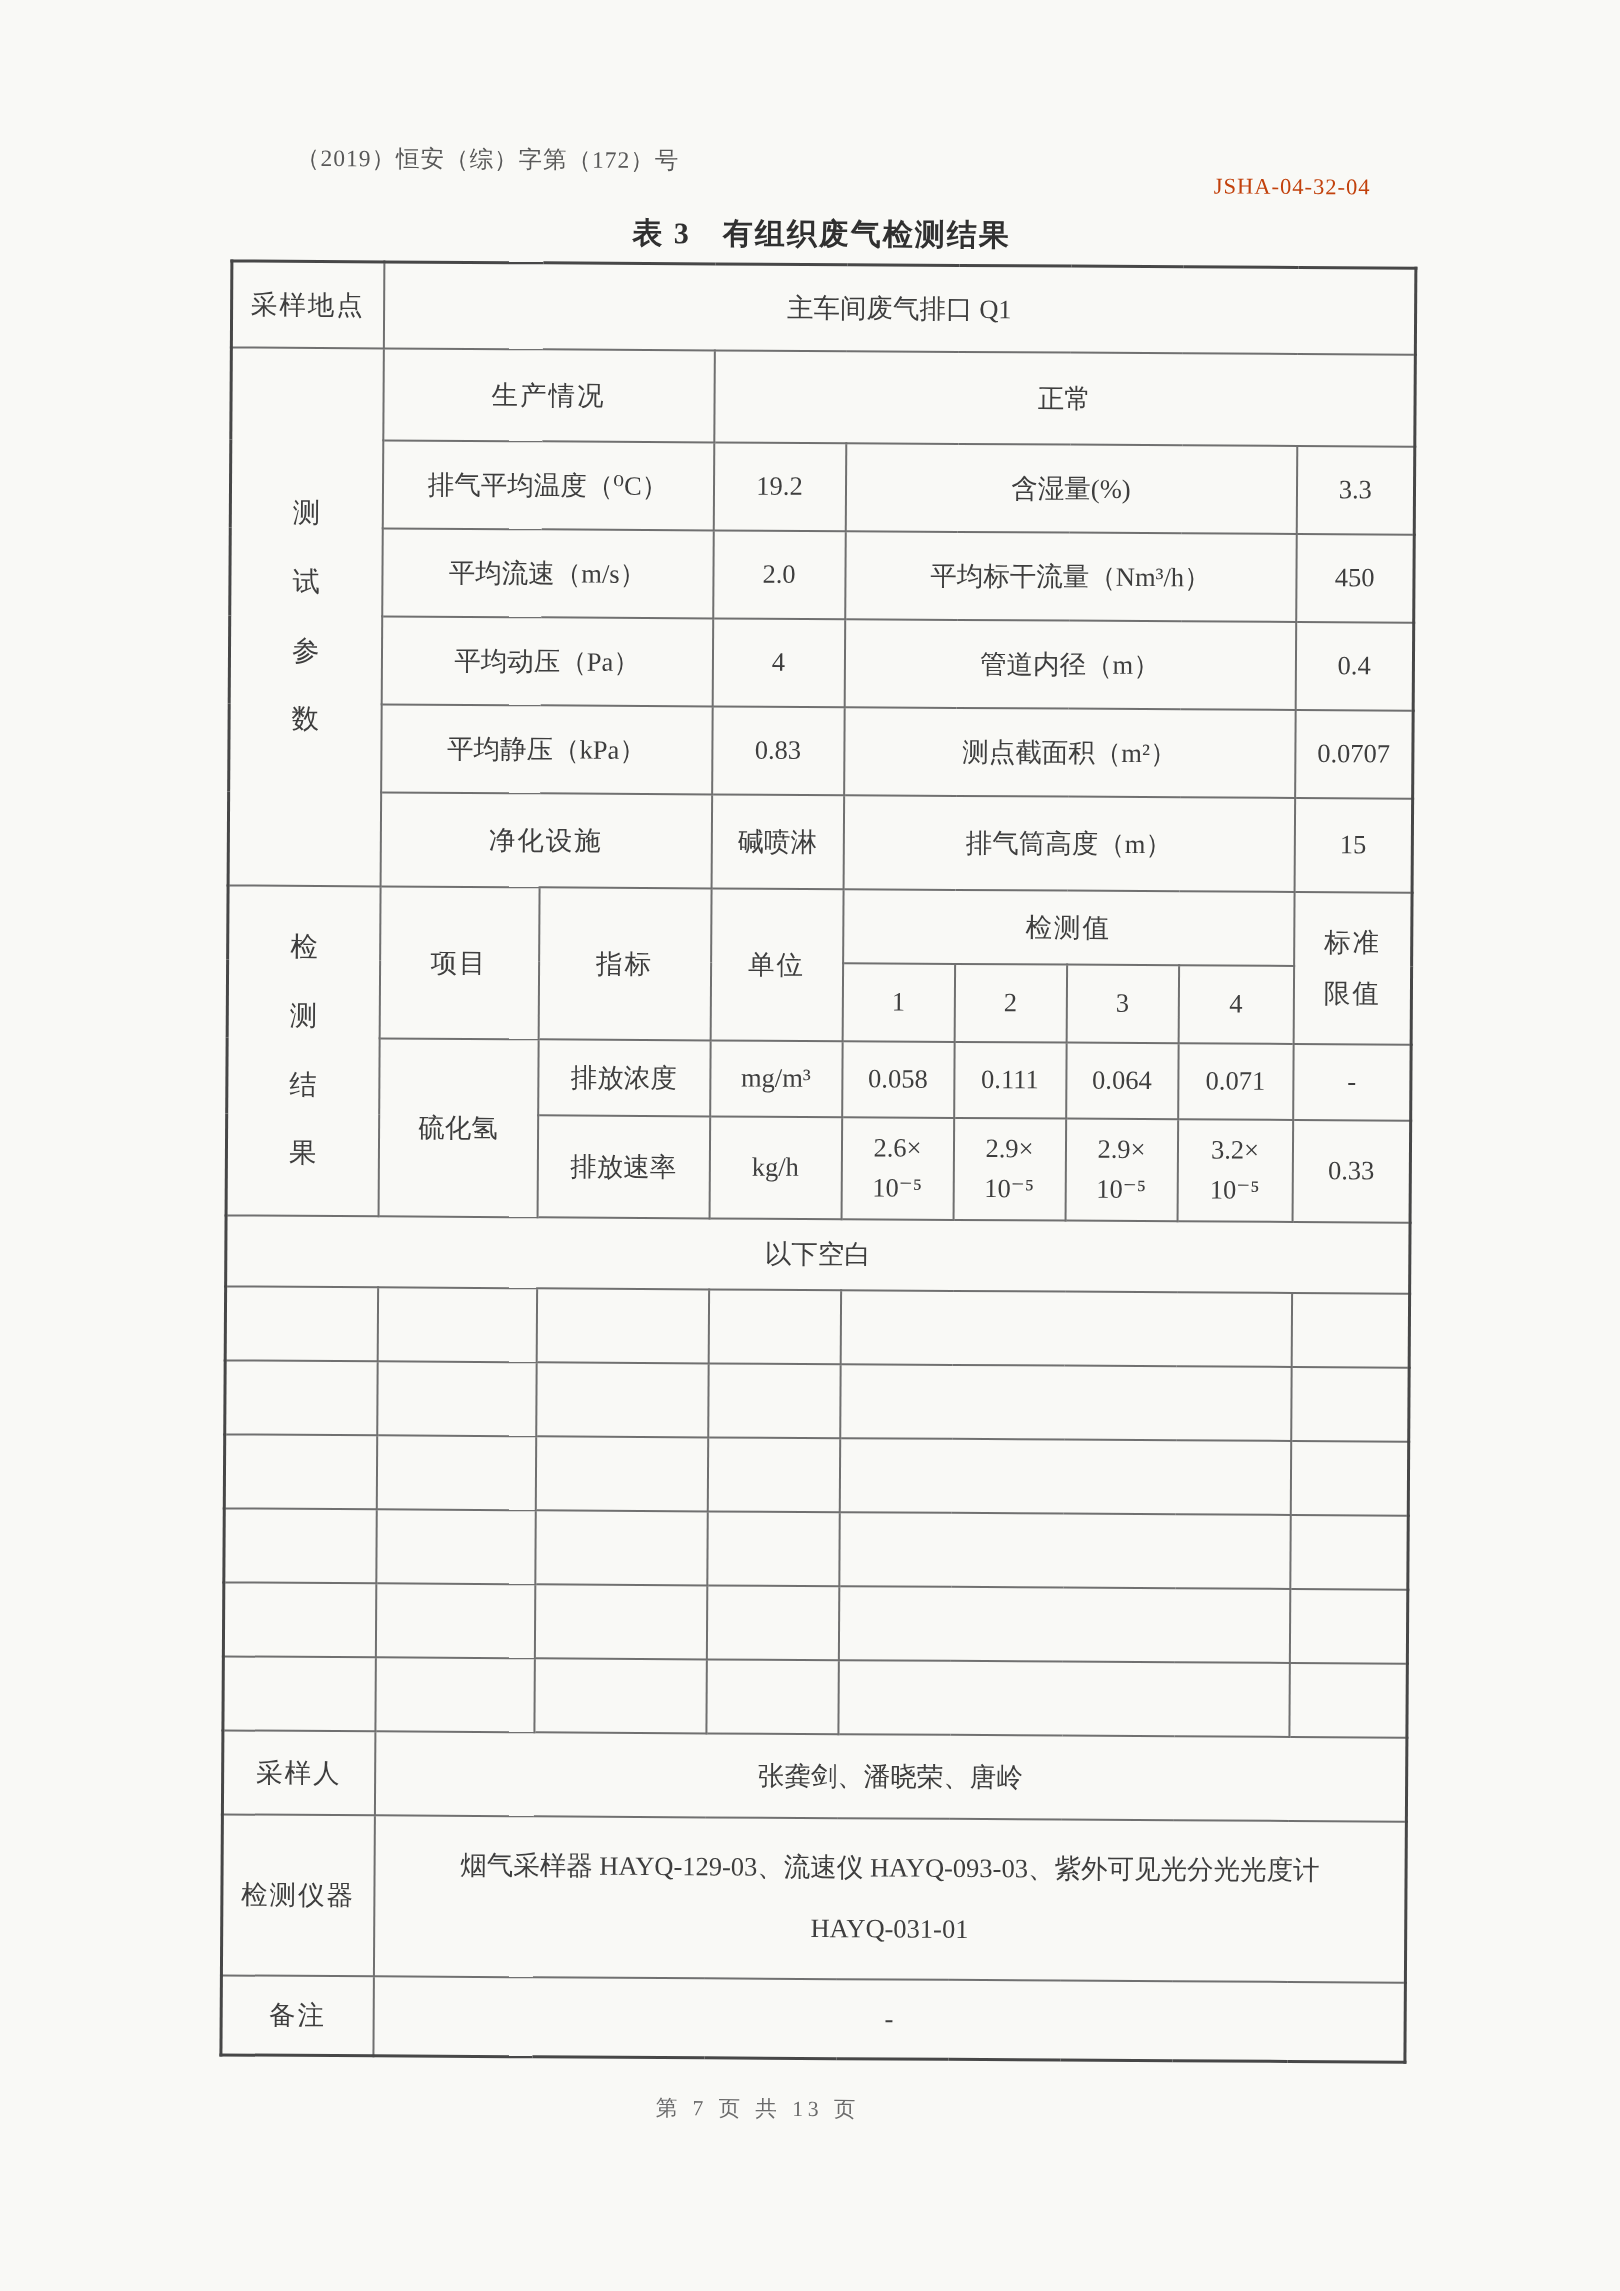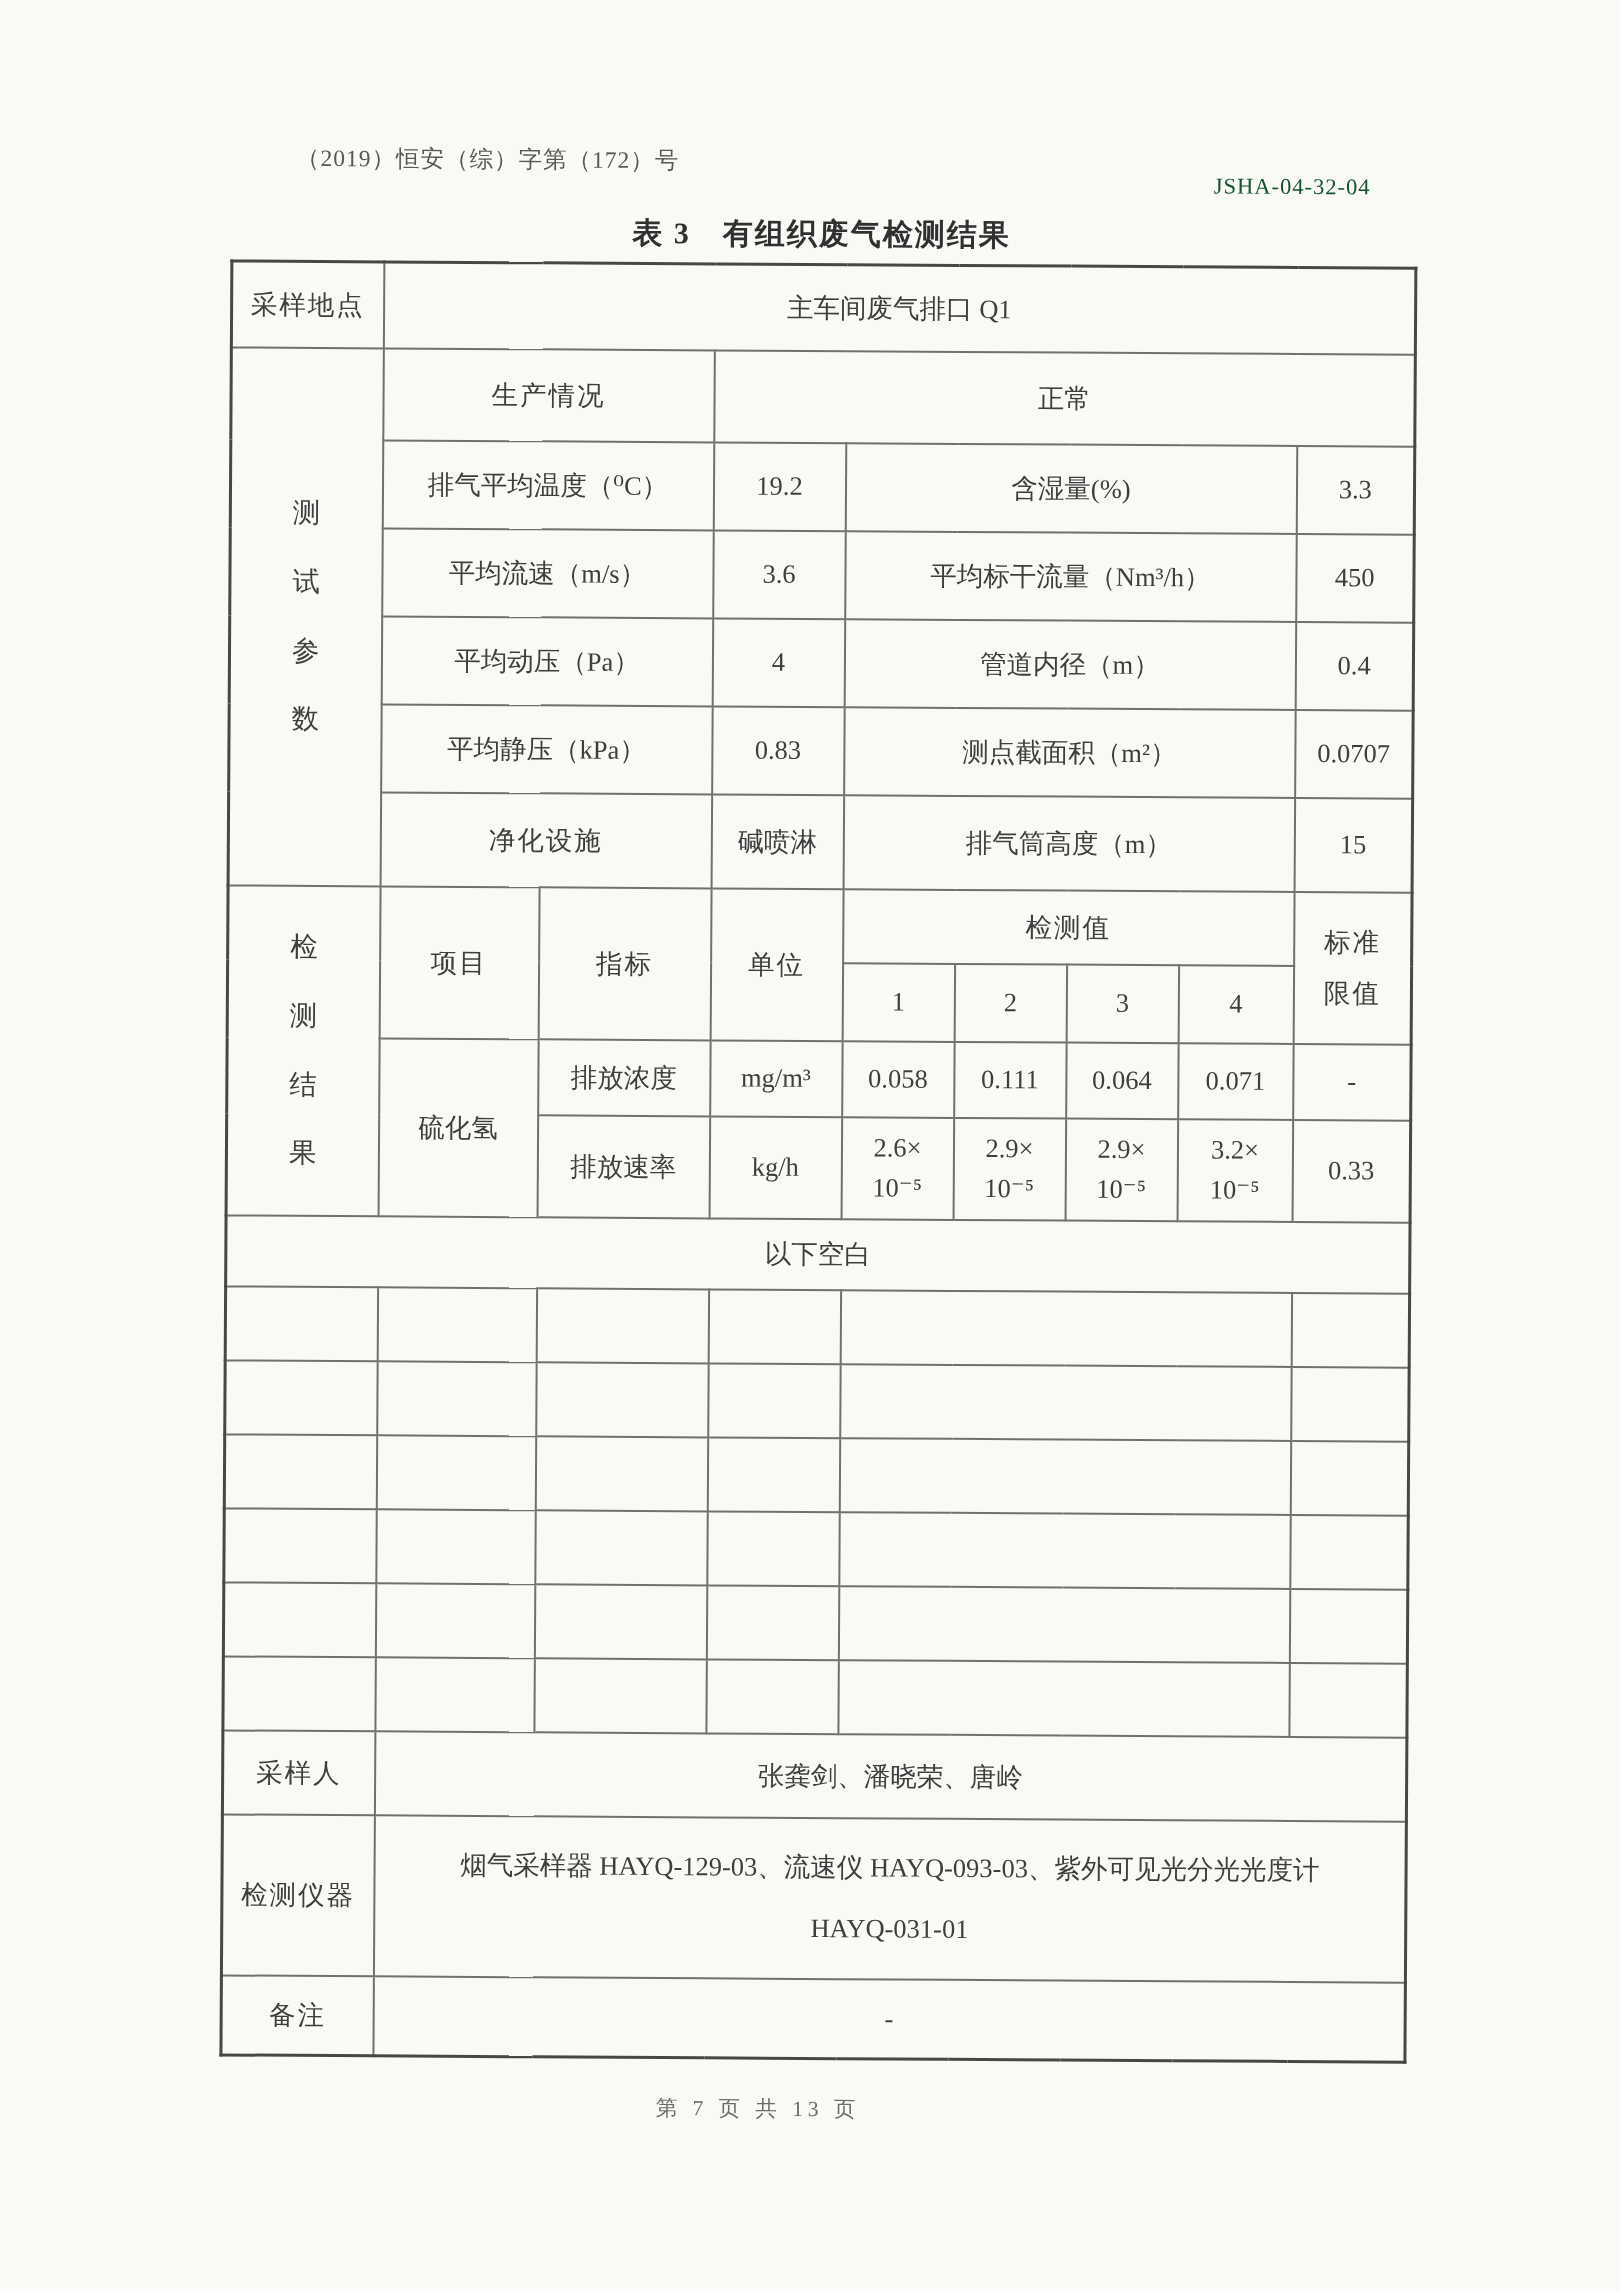--- a/index.html
+++ b/index.html
@@ -8,21 +8,21 @@
     width:1620px; height:2292px;
     margin:0 auto;
     background:#f9f9f6;
     font-family:"Liberation Serif","DejaVu Serif",serif;
     color:#3e3e3e;
     overflow:hidden;
   }
   .tilt { position:absolute; inset:0; transform:rotate(0.35deg); transform-origin:50% 50%; }
 
   .hdr-left  { position:absolute; left:290px; top:145px; font-size:23.5px; letter-spacing:1px; color:#585858; }
-  .hdr-right { position:absolute; left:1208px; top:171px; font-size:22.5px; color:#14532d; letter-spacing:1px; }
+  .hdr-right { position:absolute; left:1208px; top:171px; font-size:22.5px; color:#c2410c; letter-spacing:1px; }
   .doc-title { position:absolute; left:225px; top:214px; width:1182px; text-align:center;
                font-size:30px; font-weight:bold; letter-spacing:2px; color:#303030; }
 
   table.report {
     position:absolute; left:225px; top:263px; width:1182px;
     border-collapse:collapse; table-layout:fixed;
     border:3.9px solid #474747;
   }
   table.report td {
     border:2px solid #707070;
@@ -89,21 +89,21 @@
           <td colspan="6">正常</td>
         </tr>
         <tr class="h90">
           <td colspan="2">排气平均温度（⁰C）</td>
           <td>19.2</td>
           <td colspan="4">含湿量(%)</td>
           <td>3.3</td>
         </tr>
         <tr class="h90">
           <td colspan="2">平均流速（m/s）</td>
-          <td>3.6</td>
+          <td>2.0</td>
           <td colspan="4">平均标干流量（Nm³/h）</td>
           <td>450</td>
         </tr>
         <tr class="h90">
           <td colspan="2">平均动压（Pa）</td>
           <td>4</td>
           <td colspan="4">管道内径（m）</td>
           <td>0.4</td>
         </tr>
         <tr class="h90">

